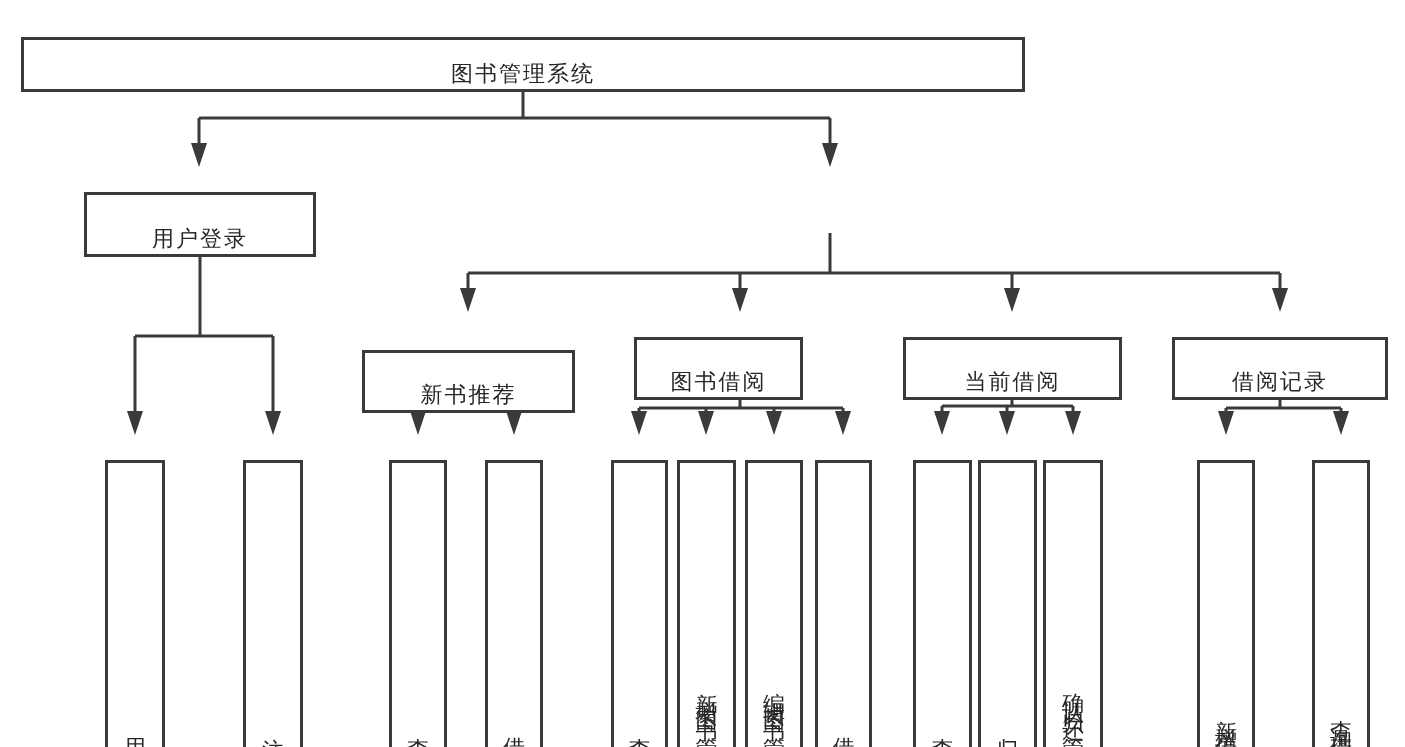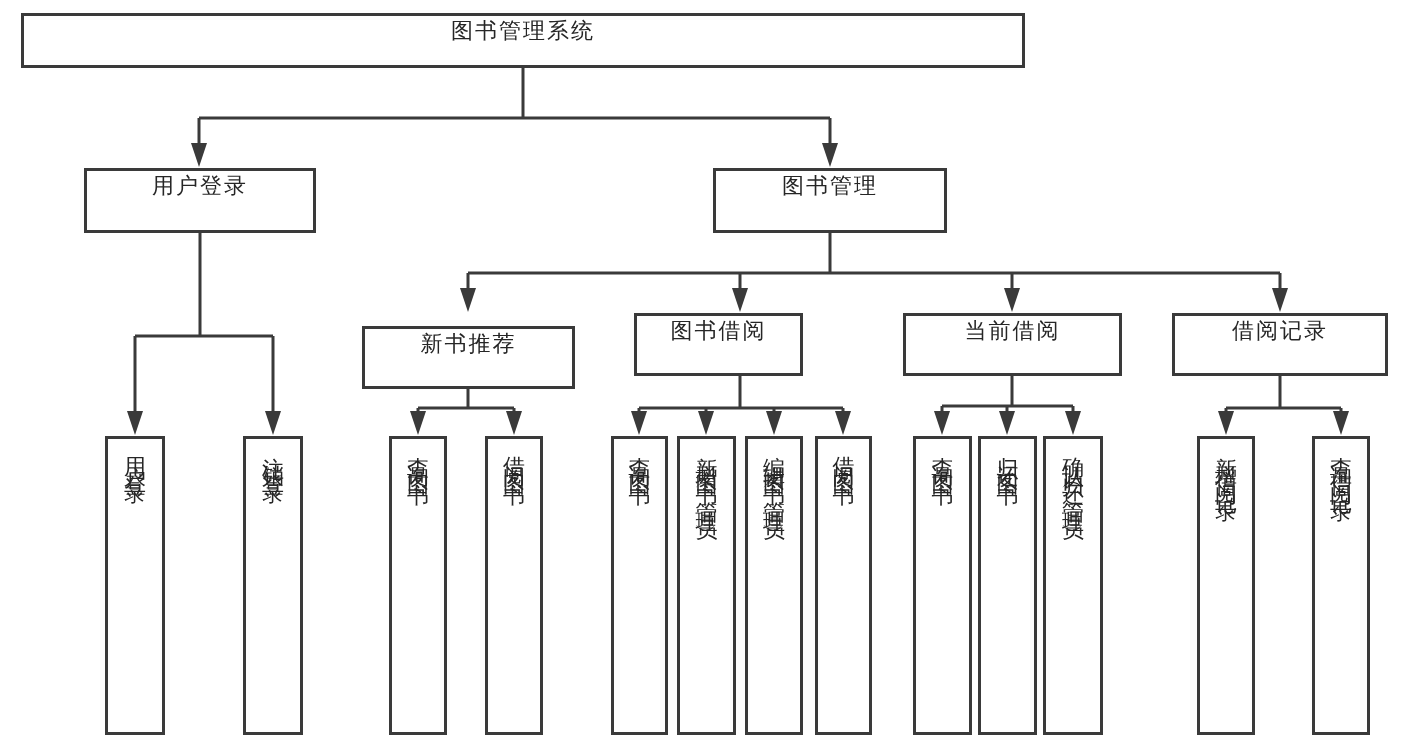--- a/index.html
+++ b/index.html
@@ -19,22 +19,23 @@
     overflow:hidden;
   }
   .connectors{position:absolute;left:0;top:0;z-index:1;}
   .connectors path.wire{stroke:var(--line);stroke-width:3;fill:none;}
   .connectors path.arrow{fill:var(--line);stroke:none;}
   .box{
     position:absolute;
     box-sizing:border-box;
     border:3px solid var(--box-border);
     background:var(--background);
-    display:flex;align-items:flex-start;justify-content:center;
+    display:flex;align-items:flex-end;justify-content:center;
     z-index:2;
+    margin-top:24px;
   }
   .box .lbl{
     font-size:22px;
     letter-spacing:2px;
     white-space:nowrap;
     color:var(--text);
   }
   .leaf .lbl{
     writing-mode:vertical-rl;
     text-orientation:mixed;
@@ -94,23 +95,20 @@
     <path class="arrow" d="M1333,411 L1349,411 L1341,435 Z"></path>
   </svg>
 
   <div class="box" style="left:21px;top:13px;width:1004px;height:55px">
     <span class="lbl">图书管理系统</span>
   </div>
 
   <div class="box" style="left:84px;top:168px;width:232px;height:65px">
     <span class="lbl">用户登录</span>
   </div>
-  <div class="box" style="left:713px;top:168px;width:234px;height:65px">
-    <span class="lbl">图书管理</span>
-  </div>
 
   <div class="box" style="left:362px;top:326px;width:213px;height:63px">
     <span class="lbl">新书推荐</span>
   </div>
   <div class="box" style="left:634px;top:313px;width:169px;height:63px">
     <span class="lbl">图书借阅</span>
   </div>
   <div class="box" style="left:903px;top:313px;width:219px;height:63px">
     <span class="lbl">当前借阅</span>
   </div>

